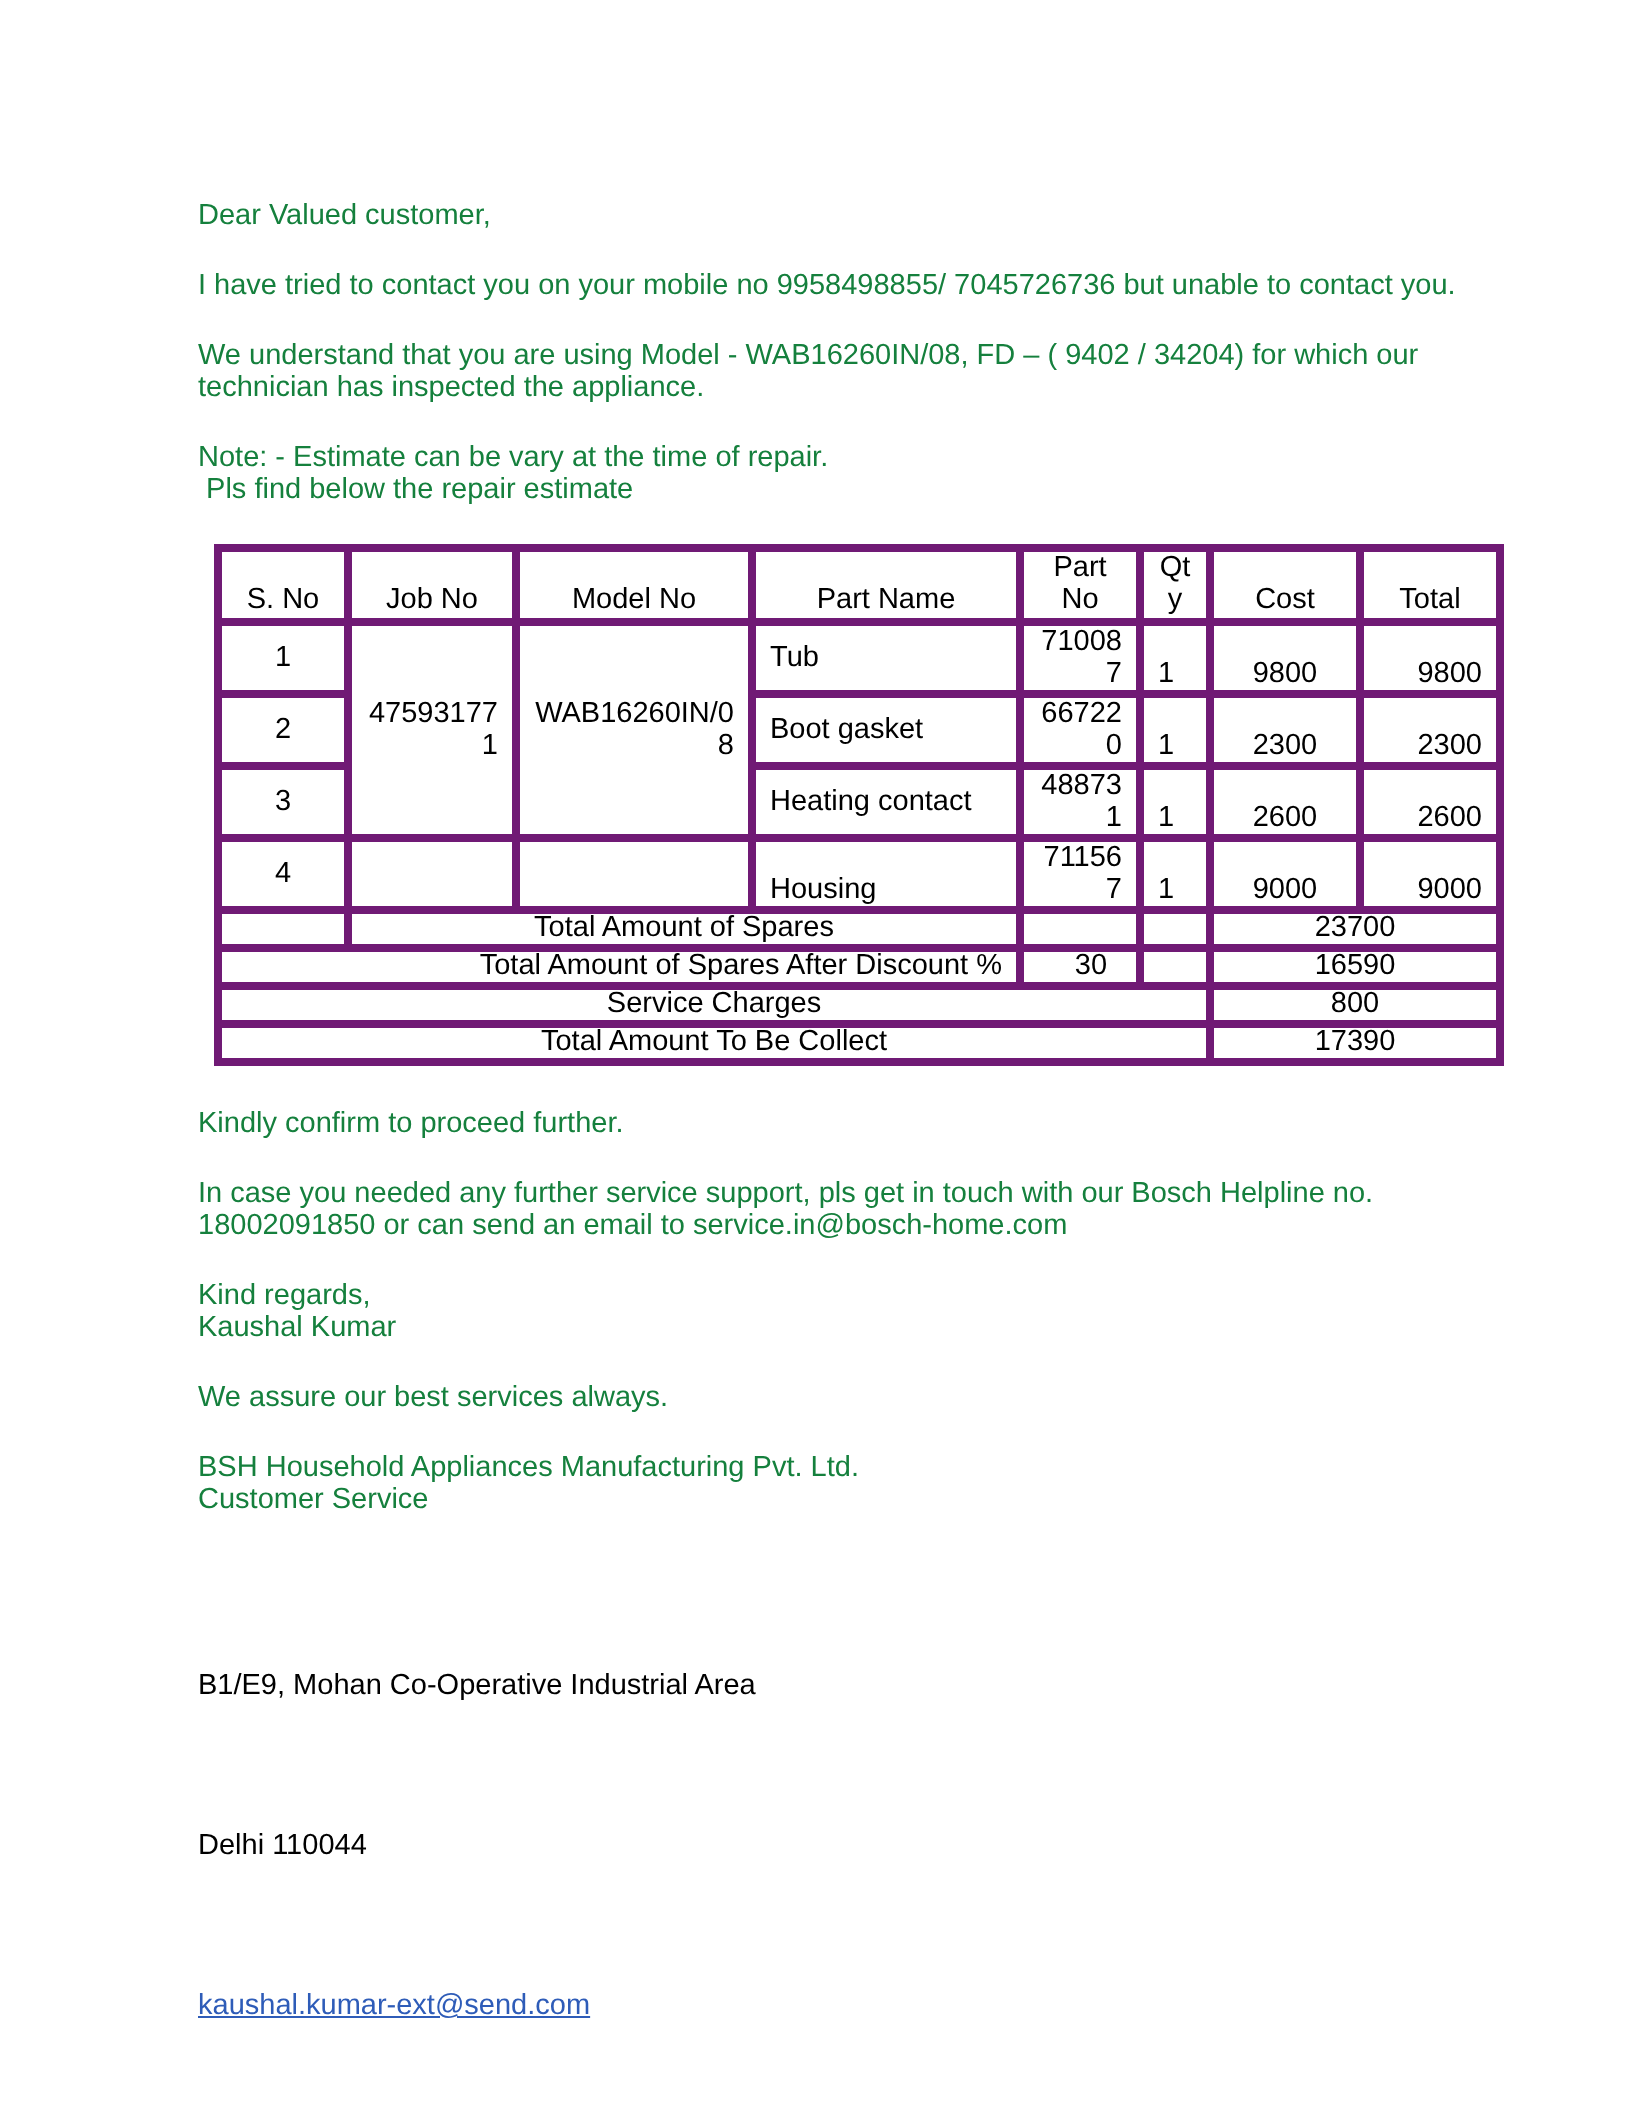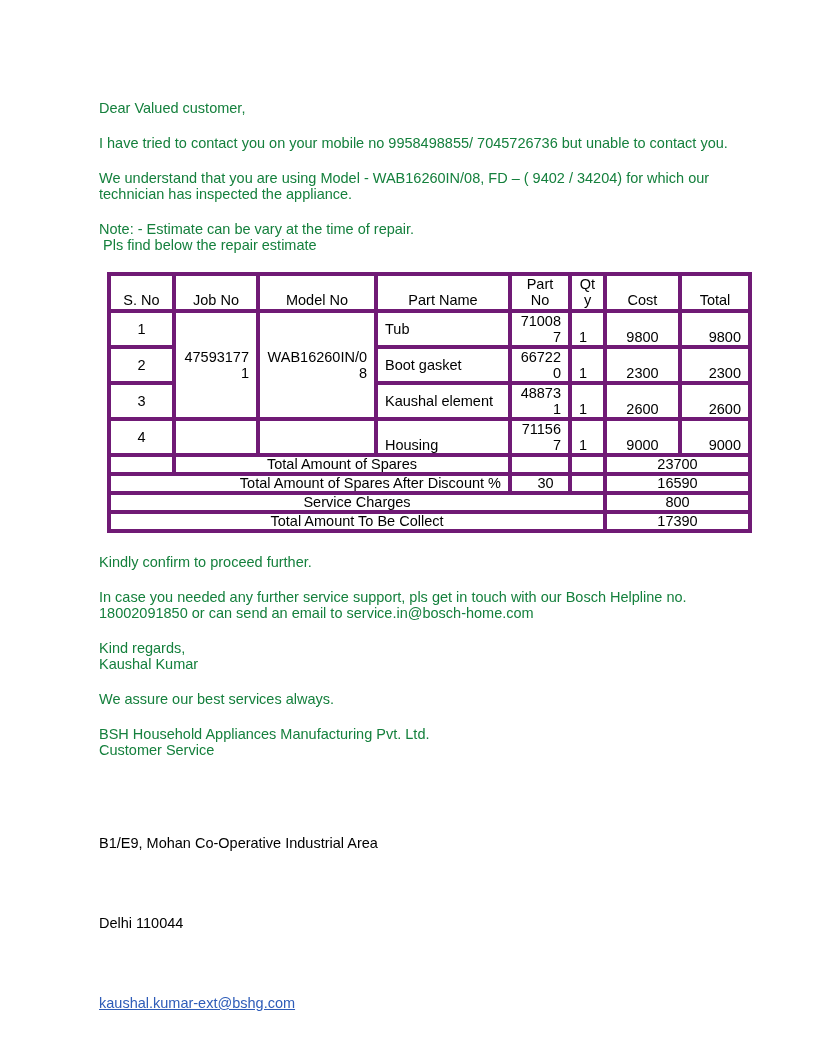--- a/index.html
+++ b/index.html
@@ -98,21 +98,21 @@
       <tr>
         <td class="c-sno">2</td>
         <td class="c-part">Boot gasket</td>
         <td class="c-pno">667220</td>
         <td class="c-qty">1</td>
         <td class="c-cost">2300</td>
         <td class="c-total">2300</td>
       </tr>
       <tr>
         <td class="c-sno">3</td>
-        <td class="c-part">Kaushal element</td>
+        <td class="c-part">Heating contact</td>
         <td class="c-pno">488731</td>
         <td class="c-qty">1</td>
         <td class="c-cost">2600</td>
         <td class="c-total">2600</td>
       </tr>
       <tr>
         <td class="c-sno">4</td>
         <td class="c-job"></td>
         <td class="c-model"></td>
         <td class="c-part v-bottom">Housing</td>
@@ -151,17 +151,17 @@
 
   <p class="para">Kind regards,<br>Kaushal Kumar</p>
 
   <p class="para">We assure our best services always.</p>
 
   <p class="para" style="margin-bottom:13px">BSH Household Appliances Manufacturing Pvt. Ltd.<br>Customer Service</p>
 
   <div class="addr">
     <div class="line">B1/E9, Mohan Co-Operative Industrial Area</div>
     <div class="line">Delhi 110044</div>
-    <div class="line"><a class="link">kaushal.kumar-ext@bshg.com</a></div>
+    <div class="line"><a class="link">kaushal.kumar-ext@send.com</a></div>
     <div class="line"><a class="link">www.bsh-group.com</a></div>
   </div>
 
 </div>
 
 </body></html>

